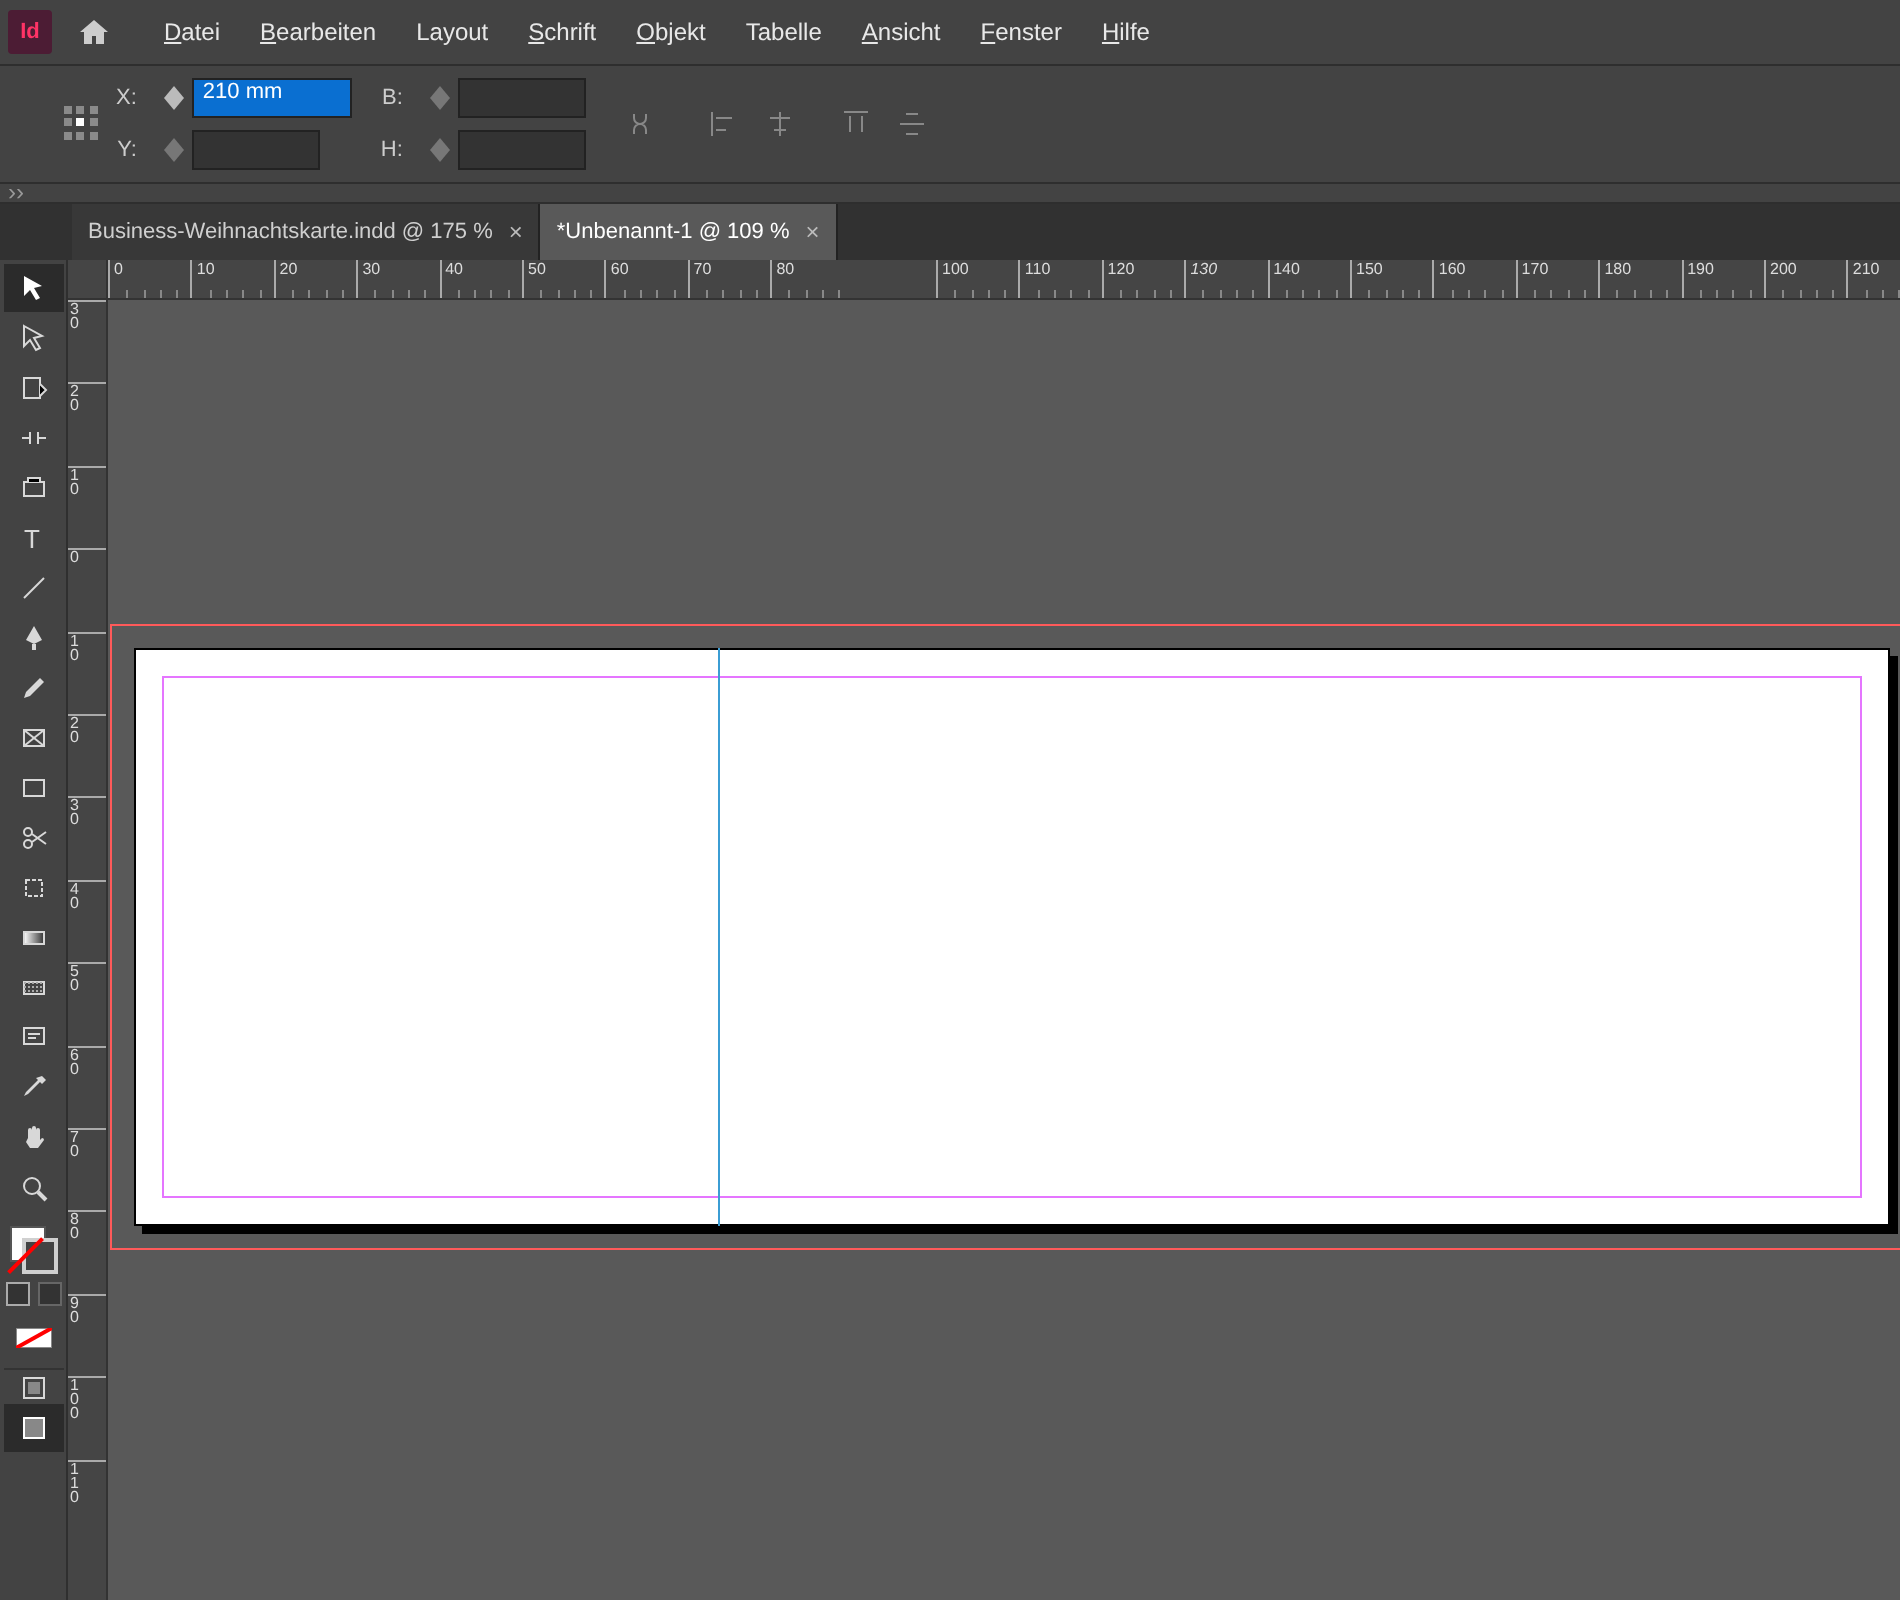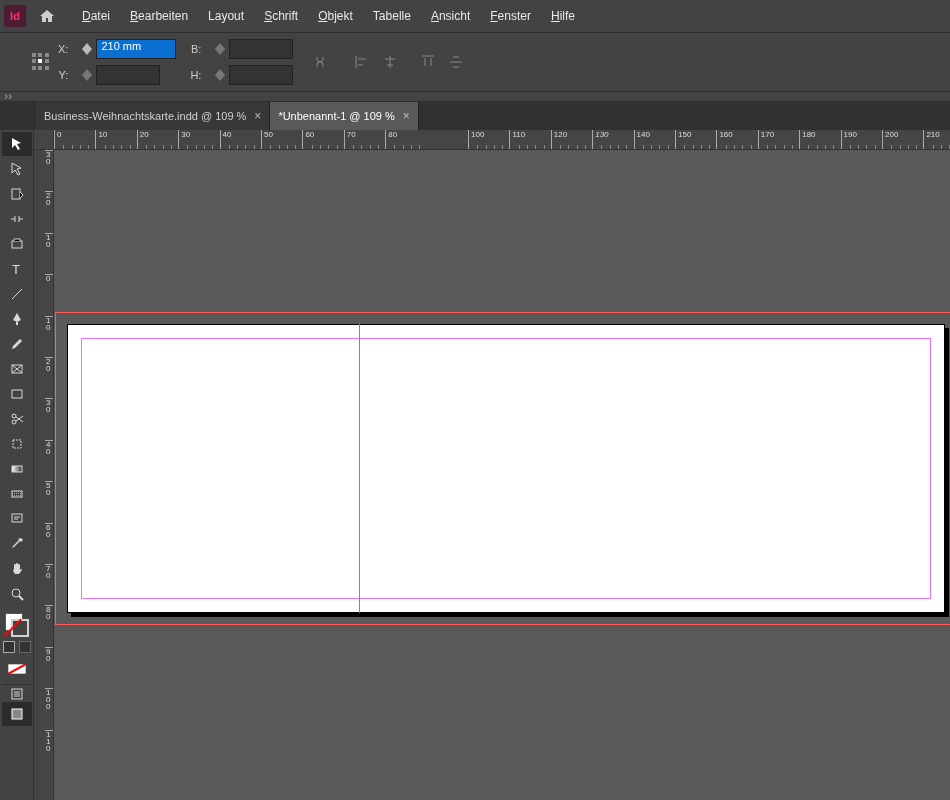--- a/index.html
+++ b/index.html
@@ -53,21 +53,21 @@
   .mini.act { border-color:#aaa; }
 
   
   .work { flex:1; position:relative; background:#595959; overflow:hidden; }
   .ruler-corner { position:absolute; left:0; top:0; width:20px; height:20px; background:#454545; border-right:1px solid #333; border-bottom:1px solid #333; z-index:5;}
   .h-ruler { position:absolute; left:20px; top:0; right:0; height:20px; background:#454545; border-bottom:1px solid #333; overflow:hidden; }
   .v-ruler { position:absolute; left:0; top:20px; bottom:0; width:20px; background:#454545; border-right:1px solid #333; overflow:hidden; }
   .h-tick { position:absolute; top:0; bottom:0; border-left:1px solid #aaa; }
   .h-tick span { position:absolute; top:0; left:2px; font-size:8px; color:#ddd; }
   .h-tick .sub { position:absolute; bottom:0; width:1px; height:4px; background:#888; }
-  .v-tick { position:absolute; left:0; right:0; border-top:1px solid #aaa;margin-left:11px; }
+  .v-tick { position:absolute; left:0; right:0; border-top:1px solid #aaa; }
   .v-tick span { position:absolute; left:1px; top:0; font-size:8px; color:#ddd; width:10px; word-break:break-all; line-height:7px;}
   .canvas-area { position:absolute; left:20px; top:20px; right:0; bottom:0; }
 
   
   .bleed { position:absolute; border:1px solid #ff5a5a; }
   .page  { position:absolute; background:#fff; border:1px solid #000; box-shadow: 4px 4px 0 #000; }
   .margin-box { position:absolute; border:1px solid #e575ff; }
   .spine { position:absolute; top:0; bottom:0; width:0; border-left:1px solid #3b9dd4; }
 
   svg { pointer-events: none; }
@@ -203,21 +203,21 @@
           <path stroke="#888" d="M2 8h12M5 3h6M5 13h6"></path>
         </svg>
       </div>
   </div>
 </div>
 
 <div class="expand-bar">››</div>
 
 <div class="tabbar">
   <div class="doc-tab">
-    <span>Business-Weihnachtskarte.indd @ 109 %</span>
+    <span>Business-Weihnachtskarte.indd @ 175 %</span>
     <span class="tab-x">×</span>
   </div>
   <div class="doc-tab active">
     <span>*Unbenannt-1 @ 109 %</span>
     <span class="tab-x">×</span>
   </div>
 </div>
 
 <div class="main">
 

